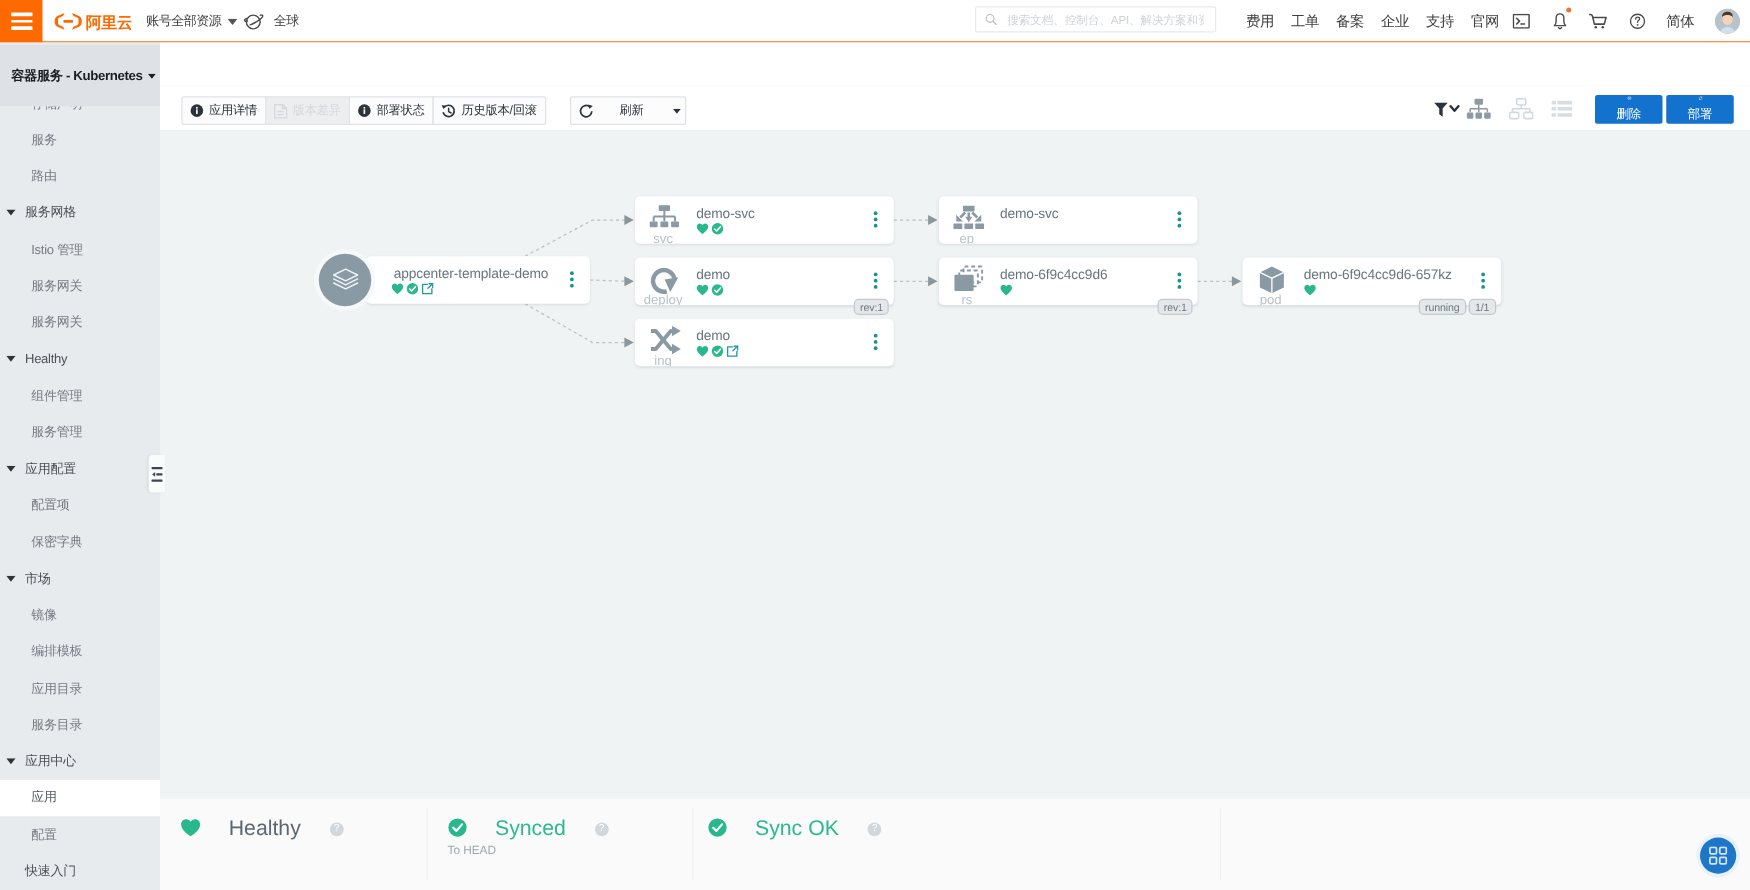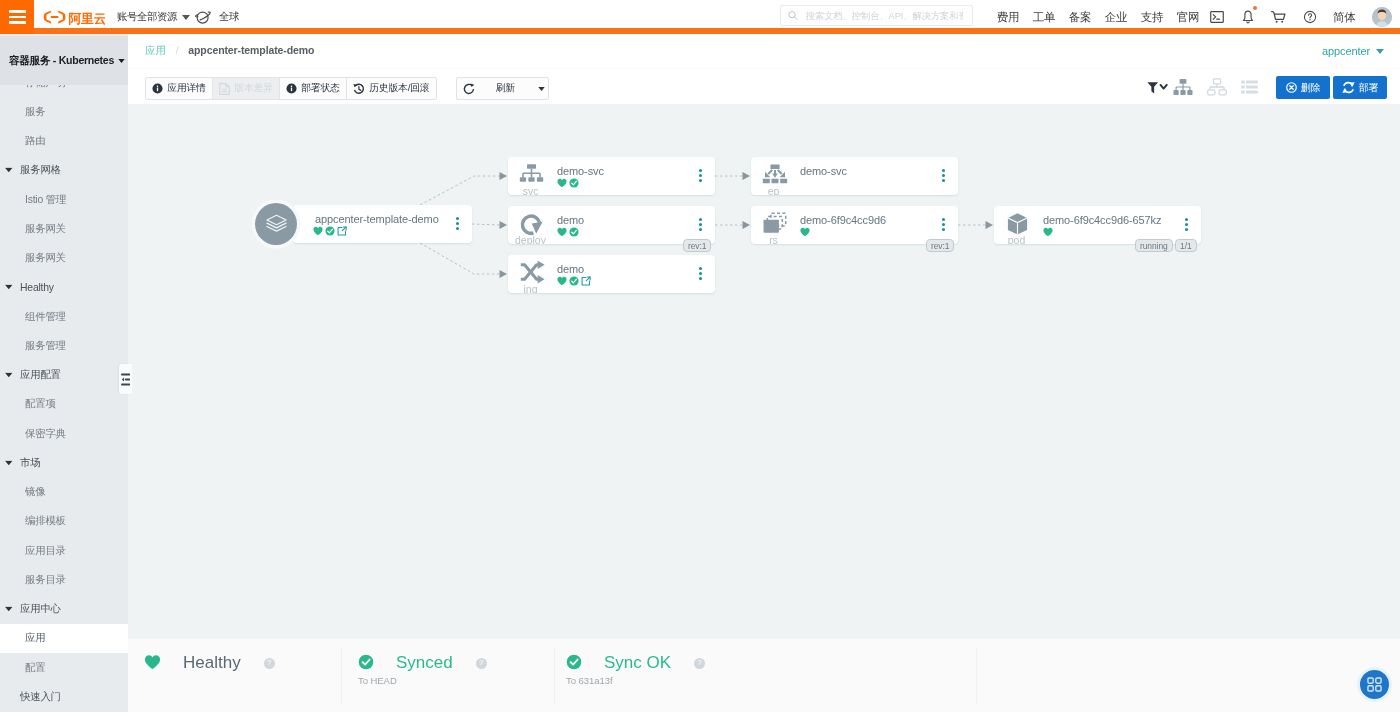--- a/index.html
+++ b/index.html
@@ -7,21 +7,21 @@
   html, body { margin:0; padding:0; }
   body {
     width:1400px; height:712px; overflow:hidden;
     font-family:"Liberation Sans", sans-serif;
     background:#fff; color:#333; font-size:12px;
     -webkit-font-smoothing: antialiased;
   }
 
   
   .topbar { position:absolute; left:0; top:0; width:1400px; height:34px;
-            background:#fff; border-bottom:6px solid #f97316; }
+            background:#fff; border-bottom:1px solid #f97316; }
   .hamburger { position:absolute; left:0; top:0; width:34px; height:34px;
                background:#ff6a00; display:flex; align-items:center; justify-content:center; }
   .hamburger .bars { width:17px; }
   .hamburger .bars i { display:block; height:2.4px; background:#fff; margin:3.2px 0; border-radius:0.5px; }
   .logo { position:absolute; left:43px; top:8px; height:18px; display:flex; align-items:center; }
   .acct { position:absolute; left:117px; top:0; height:34px; display:flex; align-items:center;
           font-size:10.4px; color:#3c3c3c; letter-spacing:-0.4px; }
   .acct .caret { margin-left:5px; flex:none; }
   .globalsel { position:absolute; left:195px; top:0; height:34px; display:flex; align-items:center;
                font-size:10.4px; color:#3c3c3c; gap:7px; letter-spacing:-0.4px; }
@@ -80,21 +80,21 @@
   .tbtn:first-child { border-radius:2px 0 0 2px; }
   .tbtn.disabled { color:#d4d8dc; background:#eceef0; border-color:#e3e5e8; }
   .tbtn.last { border-radius:0 2px 2px 0; }
   .tbtn.sep { margin-left:20px; border-radius:2px; padding:0 3px 0 6px; gap:21px; }
   .tb-right { position:absolute; left:0; top:0; width:1272px; height:36px; }
   .tb-right > * { position:absolute; }
   .viewbtn { height:26px; top:5px; display:flex; align-items:center; justify-content:center;
              cursor:pointer; }
   .bluebtn { height:23px; top:7px; background:#1272ce; color:#fff; font-size:10px; border:none; border-radius:2px;
              display:flex; align-items:center; gap:4px; cursor:pointer; justify-content:center;
-             font-family:"Liberation Sans", sans-serif; letter-spacing:-0.2px; }
+             font-family:"Liberation Sans", sans-serif; letter-spacing:-0.2px;flex-direction:column; }
 
   .canvas { position:absolute; left:0; top:70px; width:1272px; height:534px; background:#eff3f4;
             overflow:hidden; }
   .gsvg { position:absolute; left:0; top:0; }
 
   .node { position:absolute; background:#fff; border-radius:4px;
           box-shadow:0 1px 2px rgba(100,120,130,0.16); }
   .node { overflow:hidden; }
   .node .nicon { position:absolute; left:10px; top:7px; width:27px; height:22px;
                  display:flex; align-items:center; justify-content:center; }
@@ -315,33 +315,20 @@
     </div>
   <div class="sb-toggle">
     <svg width="9.5" height="13" viewBox="0 0 10 14">
       <path d="M0.9 1.6 L9.1 1.6 M5.0 7 L9.1 7 M0.9 12.4 L9.1 12.4" stroke="#3c4551" stroke-width="2.0" stroke-linecap="round"></path>
       <path d="M3.2 4.9 L3.2 9.1 L0.7 7 Z" fill="#3c4551"></path>
     </svg>
   </div>
 </div>
 
 <div class="main">
-  <div class="crumbbar">
-    <div class="crumb">
-      <a>应用</a>
-      <span class="sep">/</span>
-      <span>appcenter-template-demo</span>
-    </div>
-    <div class="crumb-right">
-      <span>appcenter</span>
-      <svg style="margin-left:6px" width="8" height="5" viewBox="0 0 8 5">
-          <path d="M0 0 L8 0 L4 5 Z" fill="#2fa4a8"></path>
-        </svg>
-    </div>
-  </div>
 
   <div class="toolbar">
     <div class="btngroup" id="btngroup">
         <div class="tbtn">
           <svg width="11" height="11" viewBox="0 0 12 12">
             <circle cx="6" cy="6" r="5.5" fill="#2b333c"></circle>
             <rect x="5.3" y="4.9" width="1.4" height="4" fill="#fff"></rect>
             <rect x="5.3" y="2.8" width="1.4" height="1.5" fill="#fff"></rect>
           </svg>
           <span>应用详情</span>
@@ -665,21 +652,20 @@
       </div>
       <div class="fsec" style="left: 438px; width: 411px;">
         <div class="fhead">
           <span><svg width="16" height="16" viewBox="0 0 16 16">
               <circle cx="8" cy="8" r="7.3" fill="#29b88e"></circle>
               <path d="M4.6 8.2 L7.1 10.7 L11.6 5.5" fill="none" stroke="#fff" stroke-width="1.8" stroke-linecap="round" stroke-linejoin="round"></path>
             </svg></span>
           <span class="flabel green">Sync OK</span>
           <span class="qmark">?</span>
         </div>
-        <div class="fsub">To 631a13f</div>
         <div class="fdiv"></div>
       </div>
     </div>
 </div>
 
 <div class="fab">
   <svg width="15" height="15" viewBox="0 0 16 16">
     <g fill="none" stroke="#cfe6fb" stroke-width="1.5">
       <rect x="1" y="1" width="5.6" height="5.6" rx="1.2"></rect>
         <rect x="9.4" y="1" width="5.6" height="5.6" rx="1.2"></rect>

